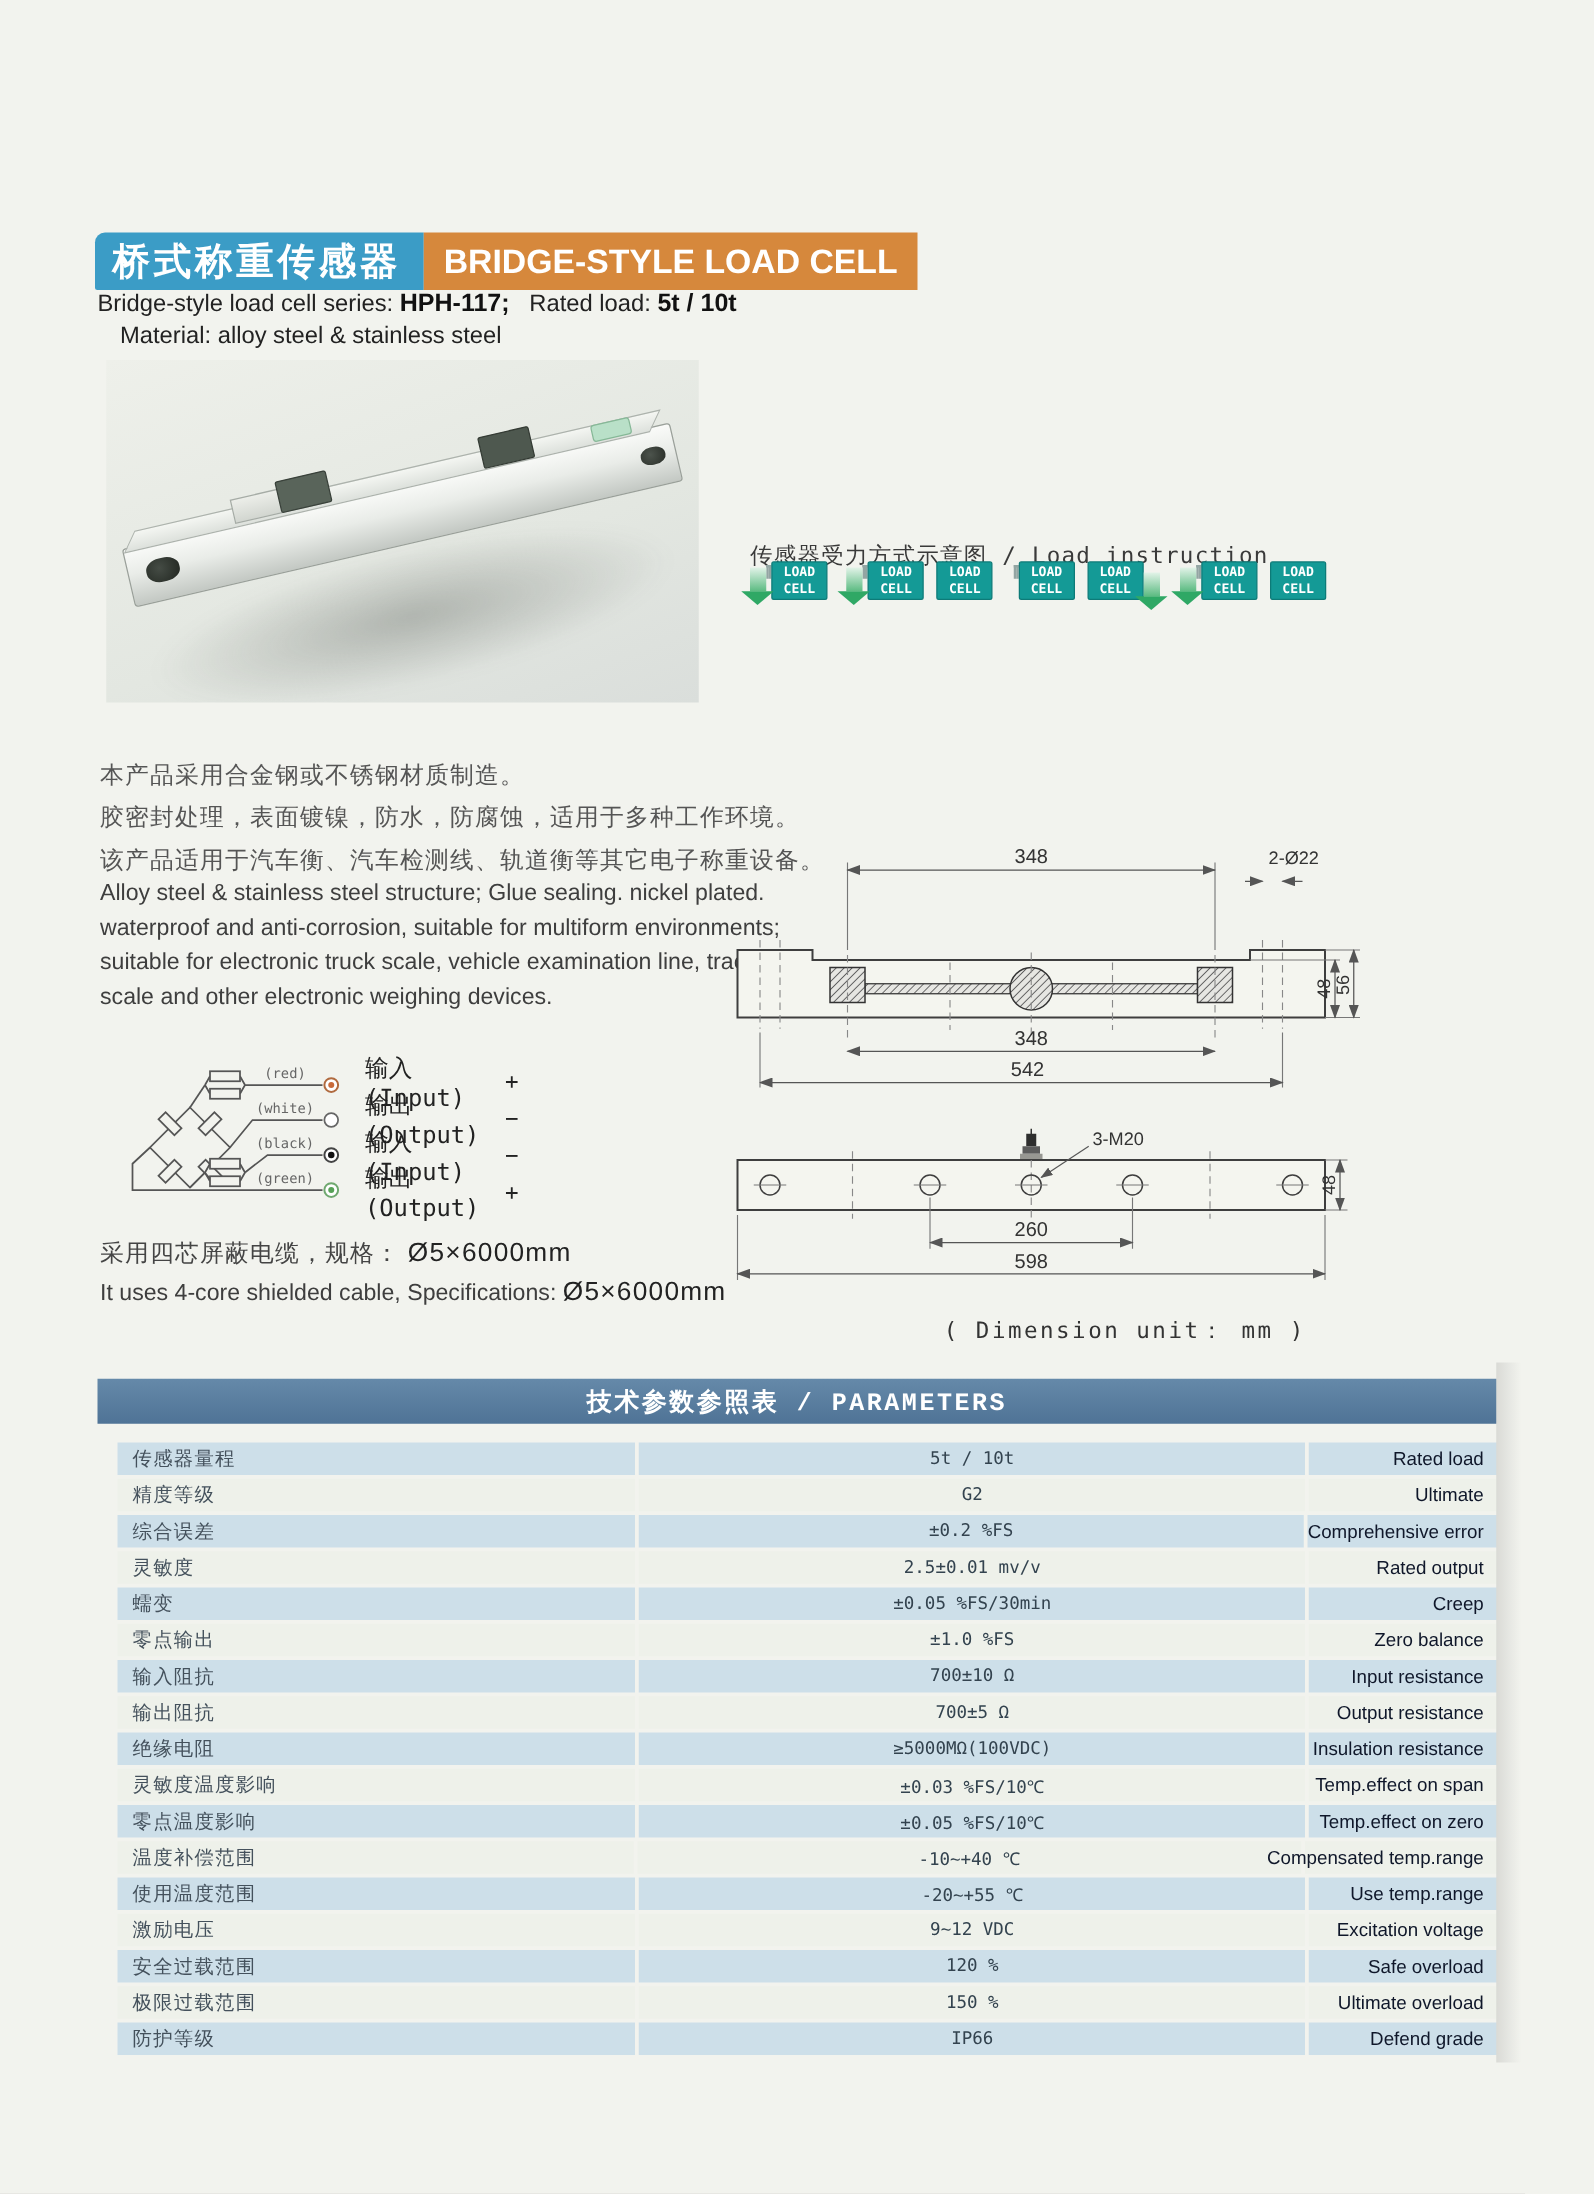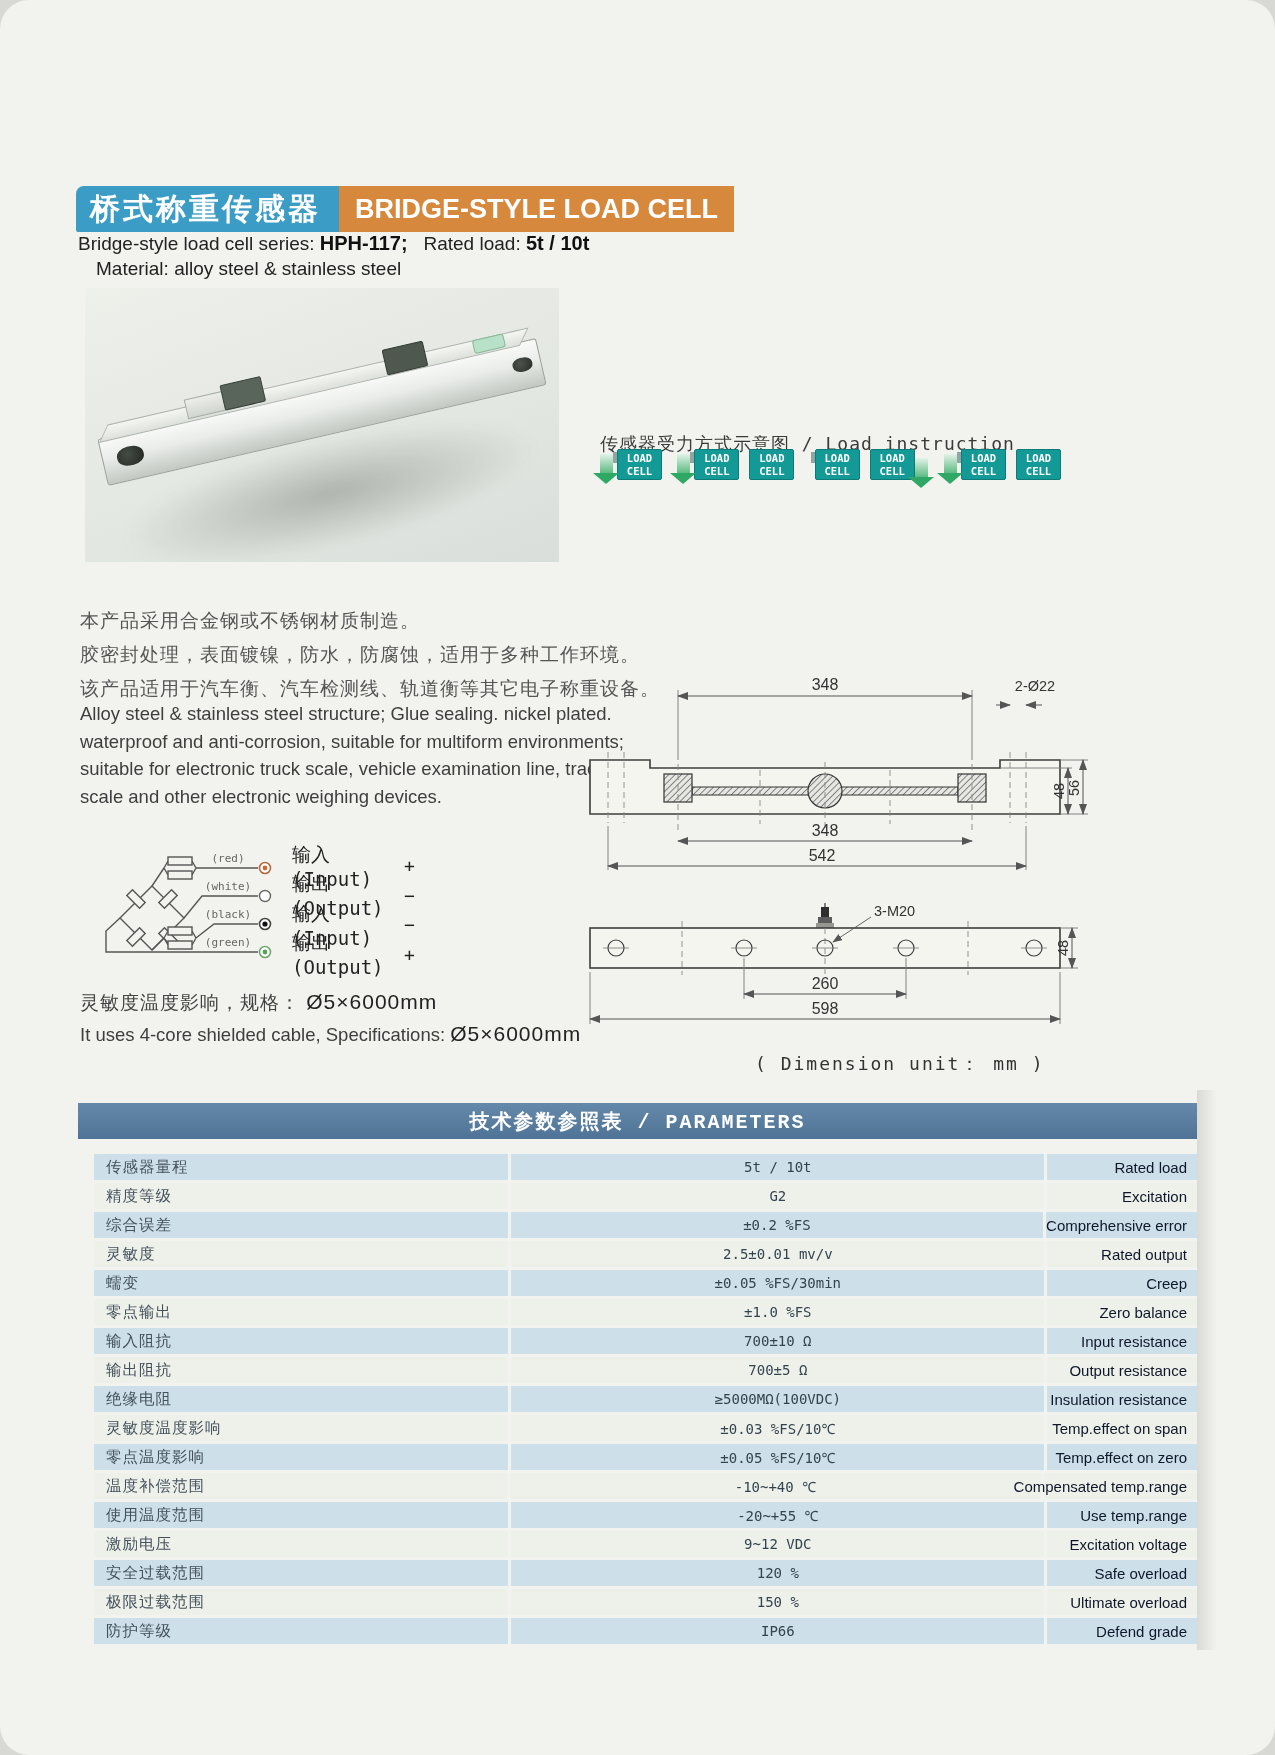--- a/index.html
+++ b/index.html
@@ -1,17 +1,17 @@
 <!DOCTYPE html>
 <html><head>
 <meta charset="utf-8">
 <style>
   html,body{margin:0;padding:0;background:#d8d8d4;}
   .page{position:relative;width:1275px;height:1755px;background:#f2f3ee;overflow:hidden;
-        font-family:"Liberation Sans",sans-serif;color:#333;border-radius:29px;}
+        font-family:"Liberation Sans",sans-serif;color:#333;}
   .edge-shadow{position:absolute;right:58px;top:1090px;width:20px;height:560px;
         background:linear-gradient(90deg,rgba(0,0,0,0.10),rgba(0,0,0,0));}
 
   
   .titlebar{position:absolute;left:76px;top:186px;display:flex;height:46px;}
   .title-cn{background:#3b9cc6;color:#fff;font-size:30px;font-weight:bold;
         padding:0 18px 0 14px;display:flex;align-items:center;border-radius:8px 0 0 2px;
         letter-spacing:3px;}
   .title-en{background:#d6883c;color:#fff;font-size:27px;font-weight:bold;
         padding:0 16px;display:flex;align-items:center;letter-spacing:0px;}
@@ -270,21 +270,21 @@
       <span class="w-label">输入(Input)</span>
       <span class="w-sign">−</span>
     </div>
     <div class="w-row">
       <span class="w-label">输出(Output)</span>
       <span class="w-sign">+</span>
     </div>
   </div>
 
   <div class="cable-cn">
-    <span>灵敏度温度影响，规格：</span>
+    <span>采用四芯屏蔽电缆，规格：</span>
     <span class="spec">Ø5×6000mm</span>
   </div>
   <div class="cable-en">
     <span>It uses 4-core shielded cable, Specifications:</span>
     <span class="spec">Ø5×6000mm</span>
   </div>
 
   <svg class="side-svg" width="522" height="240" viewBox="0 0 522 240">
     <defs>
       <pattern id="hatch" patternUnits="userSpaceOnUse" width="4.5" height="4.5" patternTransform="rotate(45)">
@@ -420,21 +420,21 @@
   <div class="params">
     <div class="params-header">技术参数参照表 / PARAMETERS</div>
     <div class="p-row">
       <div class="p-cell p-cn">传感器量程</div>
       <div class="p-cell p-val">5t / 10t</div>
       <div class="p-cell p-en">Rated load</div>
     </div>
     <div class="p-row">
       <div class="p-cell p-cn">精度等级</div>
       <div class="p-cell p-val">G2</div>
-      <div class="p-cell p-en">Excitation</div>
+      <div class="p-cell p-en">Ultimate</div>
     </div>
     <div class="p-row">
       <div class="p-cell p-cn">综合误差</div>
       <div class="p-cell p-val">±0.2 %FS</div>
       <div class="p-cell p-en">Comprehensive error</div>
     </div>
     <div class="p-row">
       <div class="p-cell p-cn">灵敏度</div>
       <div class="p-cell p-val">2.5±0.01 mv/v</div>
       <div class="p-cell p-en">Rated output</div>

